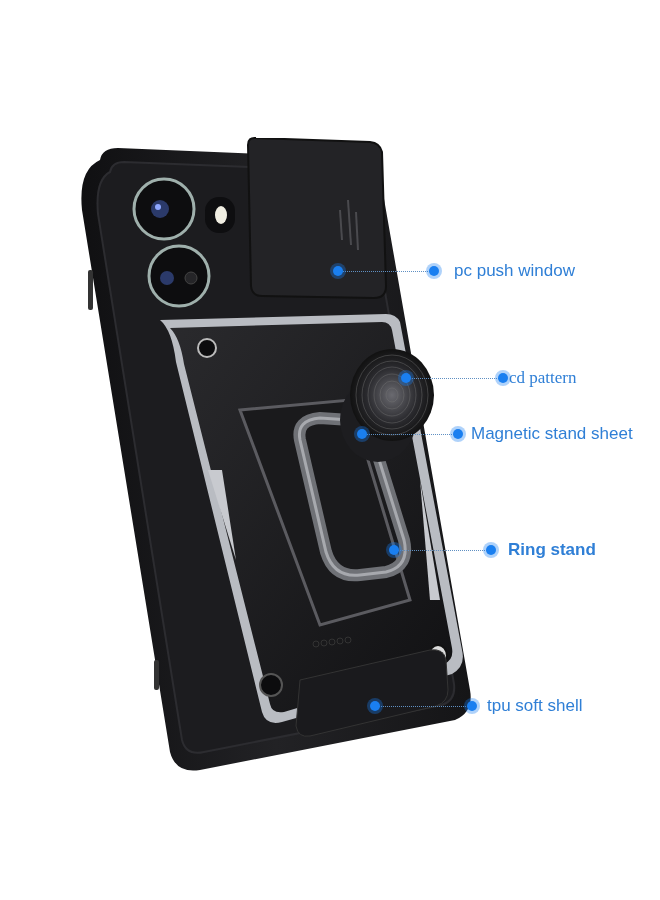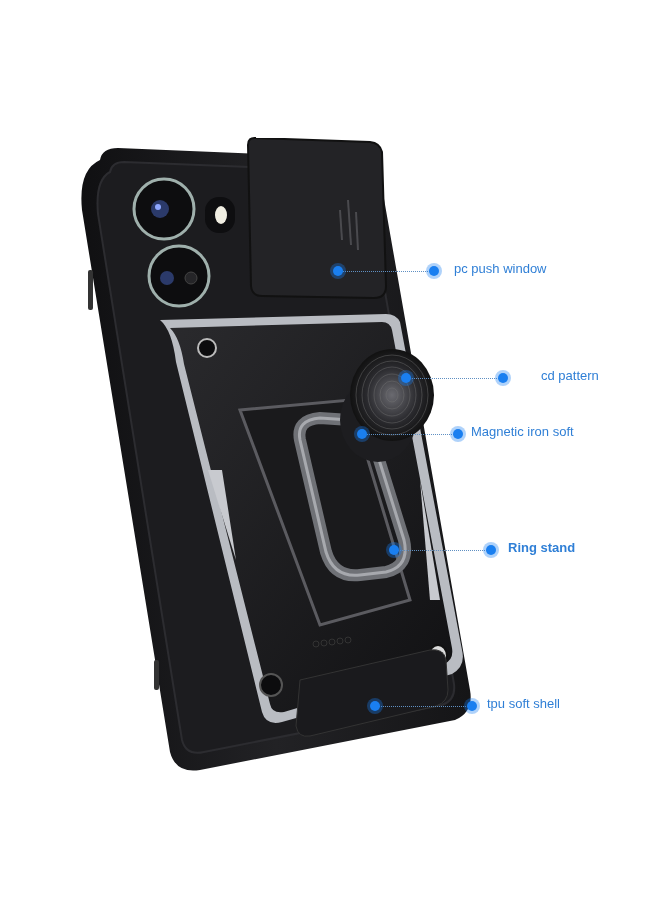--- a/index.html
+++ b/index.html
@@ -1,19 +1,19 @@
 <!DOCTYPE html>
 <html><head>
 <meta charset="utf-8">
 <style>
   html,body{margin:0;padding:0;background:#ffffff;}
   body{width:660px;height:900px;position:relative;overflow:hidden;font-family:"Liberation Sans","DejaVu Sans",sans-serif;}
   .stage{position:absolute;left:0;top:0;width:660px;height:900px;}
   .phone-art{position:absolute;left:0;top:0;width:660px;height:900px;}
-  .label{position:absolute;color:#2f7fd6;font-size:13px;white-space:nowrap;line-height:1;}
+  .label{position:absolute;color:#2f7fd6;font-size:17px;white-space:nowrap;line-height:1;}
   .dot{position:absolute;width:10px;height:10px;border-radius:50%;background:#1a7ff0;box-shadow:0 0 0 3px rgba(26,127,240,0.35);transform:translate(-50%,-50%);}
   .leader{position:absolute;height:0;border-top:1.5px dotted #5f8fc2;}
 </style>
 </head>
 <body>
 
 <div class="stage">
   <svg class="phone-art" viewBox="0 0 660 900" xmlns="http://www.w3.org/2000/svg">
     <defs>
       <linearGradient id="bodyG" x1="0" y1="0" x2="1" y2="0">
@@ -104,28 +104,28 @@
     <div class="leader" style="left:338px;top:271px;width:96px;"></div>
     <div class="dot" style="left:338px;top:271px;"></div>
     <div class="dot" style="left:434px;top:271px;"></div>
     <div class="label" style="left:454px;top:262px;">pc push window</div>
   </div>
 
   <div>
     <div class="leader" style="left:406px;top:378px;width:97px;"></div>
     <div class="dot" style="left:406px;top:378px;"></div>
     <div class="dot" style="left:503px;top:378px;"></div>
-    <div class="label" style="left:541px;top:369px;">cd pattern</div>
+    <div class="label" style="left:509px;top:369px;font-family:Liberation Serif, serif;">cd pattern</div>
   </div>
 
   <div>
     <div class="leader" style="left:362px;top:434px;width:96px;"></div>
     <div class="dot" style="left:362px;top:434px;"></div>
     <div class="dot" style="left:458px;top:434px;"></div>
-    <div class="label" style="left:471px;top:425px;">Magnetic iron soft</div>
+    <div class="label" style="left:471px;top:425px;">Magnetic stand sheet</div>
   </div>
 
   <div>
     <div class="leader" style="left:394px;top:550px;width:97px;"></div>
     <div class="dot" style="left:394px;top:550px;"></div>
     <div class="dot" style="left:491px;top:550px;"></div>
     <div class="label" style="left:508px;top:541px;font-weight:bold;">Ring stand</div>
   </div>
 
   <div>

